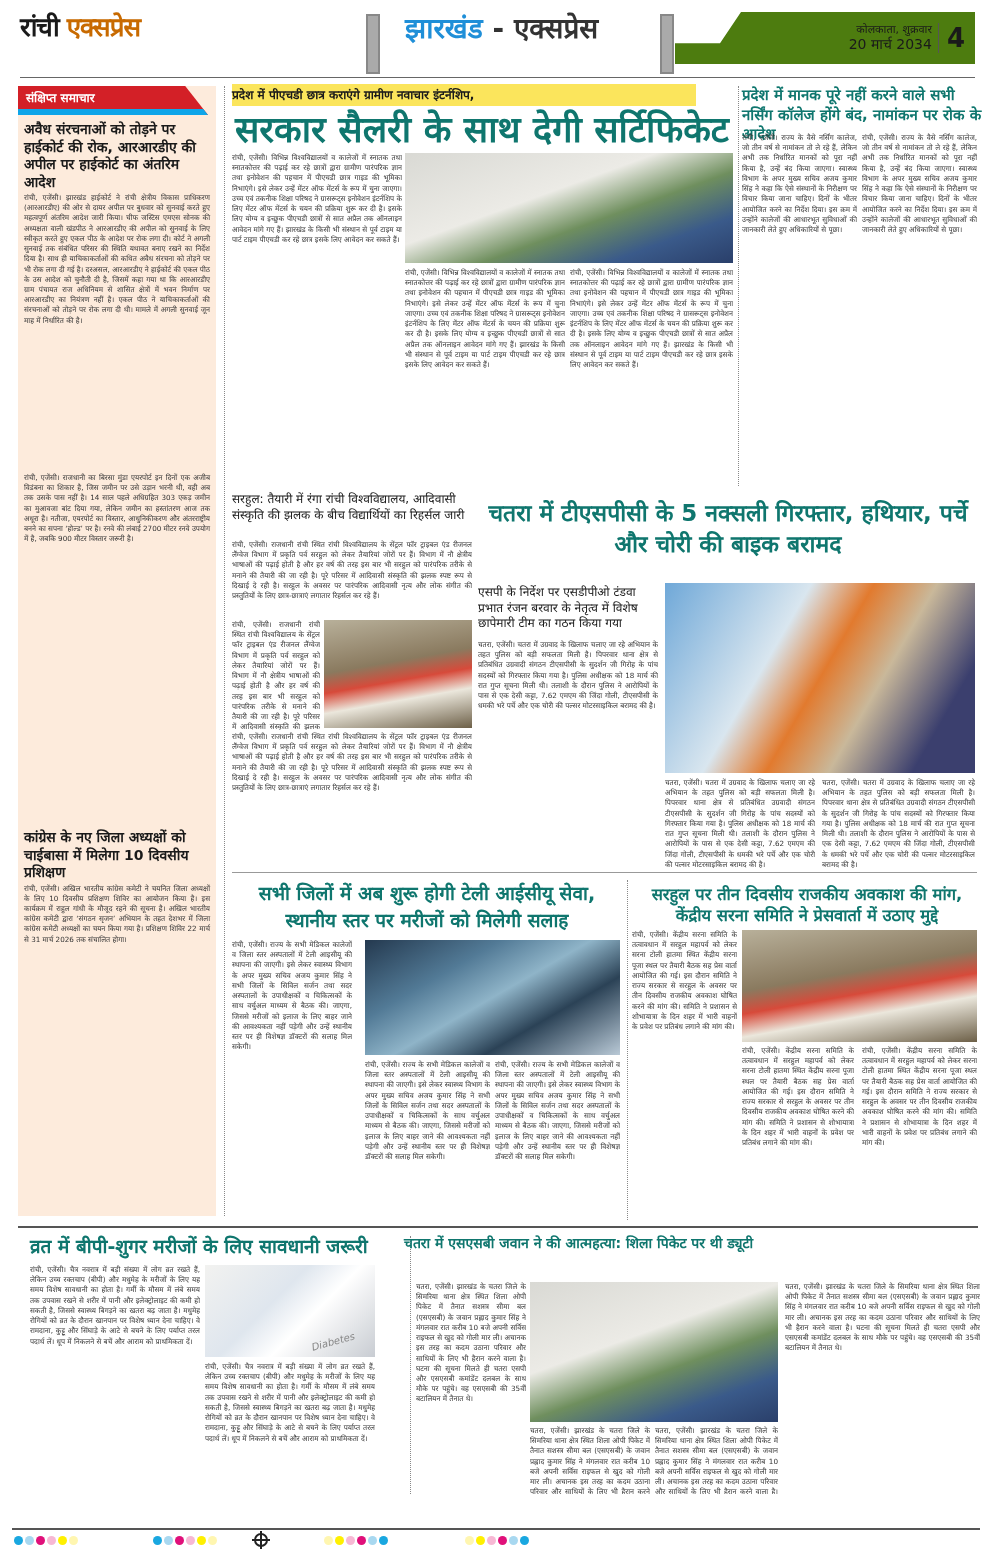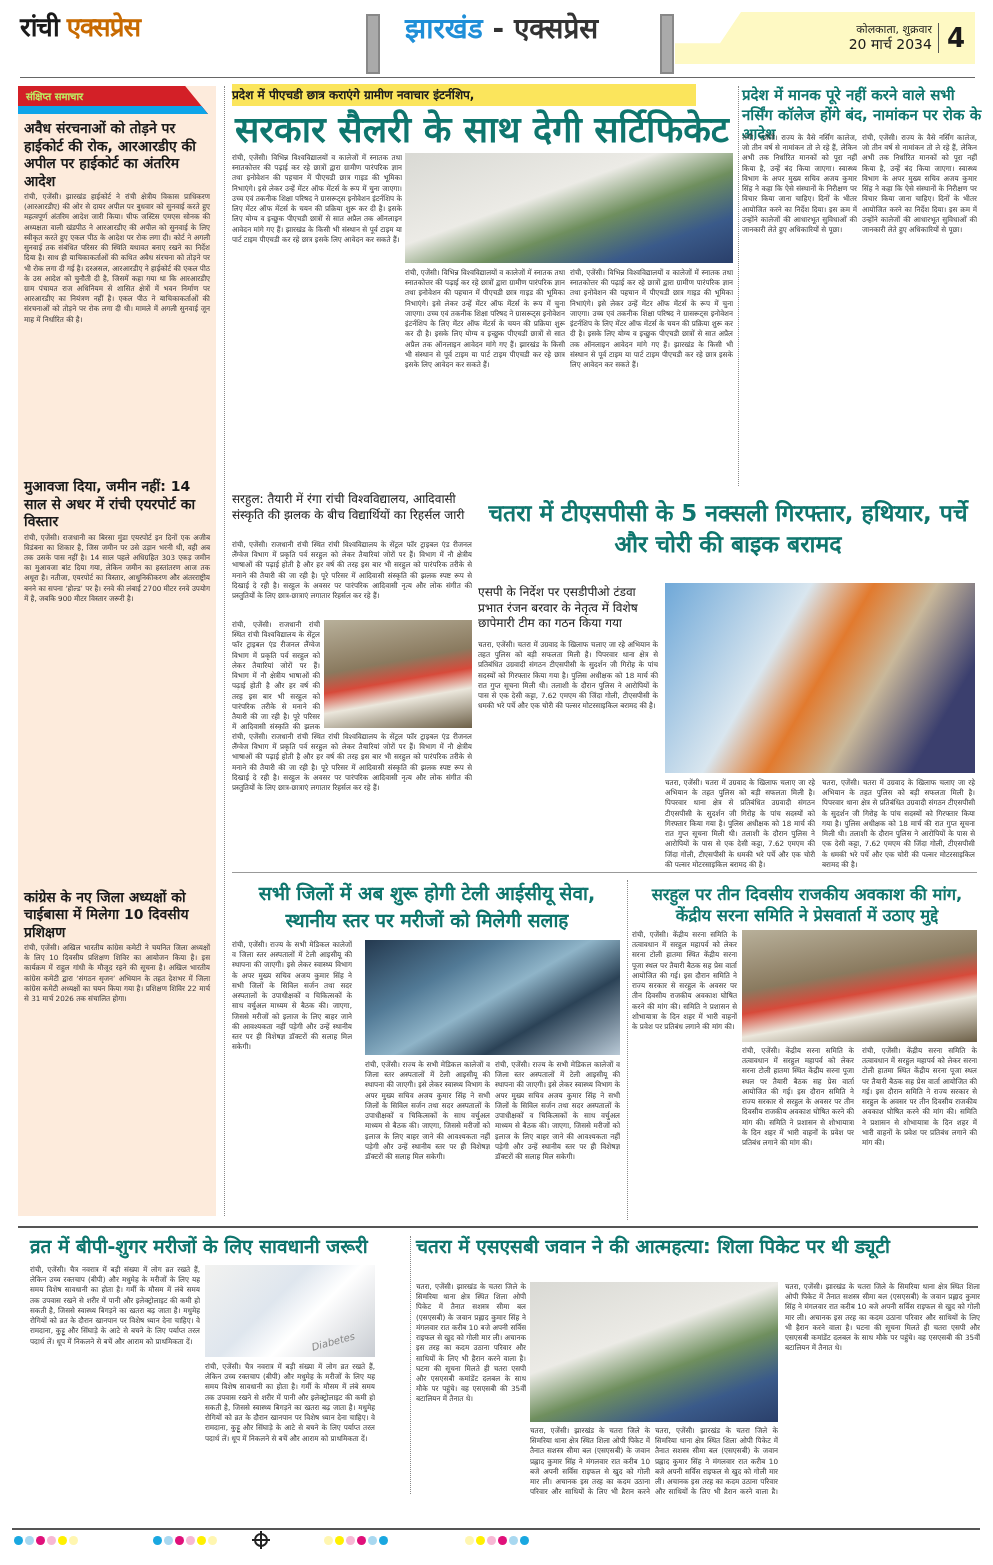--- a/index.html
+++ b/index.html
@@ -7,27 +7,27 @@
 .abs{position:absolute}
 .masthead{left:20px;top:8px;width:345px;height:70px}
 .logo{font-family:"DejaVu Serif",serif;font-size:26px;font-weight:bold;color:#1a1a1a;letter-spacing:-1px}
 .logo .ex{color:#c86a00}
 .url{display:flex;align-items:center;gap:5px;font-size:11px;font-weight:bold;background:#ececec;margin-top:4px;padding:3px 4px;border-bottom:1px solid #888}
 .url-icon{width:14px;height:14px;border:1px solid #4a8ad0;border-radius:50%;display:inline-block}
 .bracket{width:14px;height:60px;background:#aaa;border:2px solid #888}
 .section-title{left:405px;top:8px;font-size:28px;font-weight:bold;color:#1f8fd8}
 .section-title .dash{color:#333}
 .section-title .ex{color:#333}
-.dateblock{left:675px;top:12px;width:300px;height:52px;background:#fef9c3;clip-path:polygon(22% 0,100% 0,100% 100%,0 100%,0 60%,15% 60%);display:flex;justify-content:flex-end;align-items:center;padding-right:10px;gap:8px}
+.dateblock{left:675px;top:12px;width:300px;height:52px;background:#4d7c0f;clip-path:polygon(22% 0,100% 0,100% 100%,0 100%,0 60%,15% 60%);display:flex;justify-content:flex-end;align-items:center;padding-right:10px;gap:8px}
 .datebox{text-align:right;font-size:11px;line-height:1.2;border-right:1px solid #555;padding-right:6px}
 .datebox .d2{font-size:14px}
 .pageno{font-size:26px;font-weight:bold}
 .col-rule{border-left:1px dotted #888}
 .brief{left:18px;top:86px;width:198px;height:1130px;background:#fdebdc}
-.brief-head{background:#d32027;color:#bef264;font-weight:bold;font-size:10px;padding:3px 8px;clip-path:polygon(0 0,88% 0,100% 100%,0 100%);width:190px;border-bottom:8px solid #0ea5e9}
+.brief-head{background:#d32027;color:#ffffff;font-weight:bold;font-size:12px;padding:3px 8px;clip-path:polygon(0 0,88% 0,100% 100%,0 100%);width:190px;border-bottom:6px solid #0ea5e9}
 .brief h3{font-size:14px;line-height:1.25;padding:6px 6px 2px;font-weight:bold}
 .txt{font-size:7.2px;line-height:1.42;color:#333;text-align:justify}
 .brief .txt{padding:0 6px 4px}
 .yellow-strap{left:232px;top:84px;width:464px;height:22px;background:#fbe55c;font-size:12px;font-weight:bold;text-align:left;line-height:22px}
 .h-big{font-weight:bold;color:#0f766e;line-height:1.1}
 .photo{background:linear-gradient(135deg,#9aa3a8,#d5d8da 40%,#6c7a86 70%,#b9bec2)}
 .photo.green{background:linear-gradient(160deg,#d9d9d4 0%,#ecebe6 40%,#6f8f5e 60%,#3a5a8a 80%,#2a3f6a)}
 .photo.police{background:linear-gradient(120deg,#6fa8d8,#d9e6ef 35%,#e27a2e 50%,#c9b89a 65%,#3b3f6e 85%)}
 .photo.icu{background:linear-gradient(150deg,#24394f,#527a96 30%,#8fb4c8 50%,#2b4256 70%,#b9c9d6)}
 .photo.crowd{background:linear-gradient(170deg,#b8b09a,#8a7a5f 40%,#d74a3a 55%,#ebe7dc 70%,#6d6048)}
@@ -60,21 +60,20 @@
 </div>
 <div class="abs hr" style="left:20px;top:77px;width:955px;background:#666"></div>
 
 <div class="abs brief">
   <div class="brief-head">संक्षिप्त समाचार</div>
   <div>
     <h3>अवैध संरचनाओं को तोड़ने पर हाईकोर्ट की रोक, आरआरडीए की अपील पर हाईकोर्ट का अंतरिम आदेश</h3>
     <div class="txt" style="height:270px;overflow:hidden">रांची, एजेंसी। झारखंड हाईकोर्ट ने रांची क्षेत्रीय विकास प्राधिकरण (आरआरडीए) की ओर से दायर अपील पर बुधवार को सुनवाई करते हुए महत्वपूर्ण अंतरिम आदेश जारी किया। चीफ जस्टिस एमएस सोनक की अध्यक्षता वाली खंडपीठ ने आरआरडीए की अपील को सुनवाई के लिए स्वीकृत करते हुए एकल पीठ के आदेश पर रोक लगा दी। कोर्ट ने अगली सुनवाई तक संबंधित परिसर की स्थिति यथावत बनाए रखने का निर्देश दिया है। साथ ही याचिकाकर्ताओं की कथित अवैध संरचना को तोड़ने पर भी रोक लगा दी गई है। दरअसल, आरआरडीए ने हाईकोर्ट की एकल पीठ के उस आदेश को चुनौती दी है, जिसमें कहा गया था कि आरआरडीए ग्राम पंचायत राज अधिनियम से शासित क्षेत्रों में भवन निर्माण पर आरआरडीए का नियंत्रण नहीं है। एकल पीठ ने याचिकाकर्ताओं की संरचनाओं को तोड़ने पर रोक लगा दी थी। मामले में अगली सुनवाई जून माह में निर्धारित की है।</div>
   </div>
   <div style="margin-top:10px">
-    <h3>मुआवजा दिया, जमीन नहीं: 14 साल से अधर में रांची एयरपोर्ट का विस्तार</h3>
     <div class="txt" style="height:340px;overflow:hidden">रांची, एजेंसी। राजधानी का बिरसा मुंडा एयरपोर्ट इन दिनों एक अजीब विडंबना का शिकार है, जिस जमीन पर उसे उड़ान भरनी थी, वही अब तक उसके पास नहीं है। 14 साल पहले अधिग्रहित 303 एकड़ जमीन का मुआवजा बांट दिया गया, लेकिन जमीन का हस्तांतरण आज तक अधूरा है। नतीजा, एयरपोर्ट का विस्तार, आधुनिकीकरण और अंतरराष्ट्रीय बनने का सपना ‘होल्ड’ पर है। रनवे की लंबाई 2700 मीटर रनवे उपयोग में है, जबकि 900 मीटर विस्तार जरूरी है।</div>
   </div>
   <div style="margin-top:10px">
     <h3>कांग्रेस के नए जिला अध्यक्षों को चाईबासा में मिलेगा 10 दिवसीय प्रशिक्षण</h3>
     <div class="txt" style="height:300px;overflow:hidden">रांची, एजेंसी। अखिल भारतीय कांग्रेस कमेटी ने चयनित जिला अध्यक्षों के लिए 10 दिवसीय प्रशिक्षण शिविर का आयोजन किया है। इस कार्यक्रम में राहुल गांधी के मौजूद रहने की सूचना है। अखिल भारतीय कांग्रेस कमेटी द्वारा ‘संगठन सृजन’ अभियान के तहत देशभर में जिला कांग्रेस कमेटी अध्यक्षों का चयन किया गया है। प्रशिक्षण शिविर 22 मार्च से 31 मार्च 2026 तक संचालित होगा।</div>
   </div>
 </div>
 <div class="abs col-rule" style="left:224px;top:86px;height:1130px"></div>
 
 <div class="abs yellow-strap">प्रदेश में पीएचडी छात्र कराएंगे ग्रामीण नवाचार इंटर्नशिप,</div>
@@ -120,21 +119,21 @@
 <div class="abs hr" style="left:18px;top:1226px;width:960px;background:#555;height:2px"></div>
 
 <div class="abs h-big" style="left:30px;top:1236px;width:380px;font-size:19px">व्रत में बीपी-शुगर मरीजों के लिए सावधानी जरूरी</div>
 <div class="abs txt" style="left:30px;top:1265px;width:170px;height:228px;overflow:hidden">रांची, एजेंसी। चैत्र नवरात्र में बड़ी संख्या में लोग व्रत रखते हैं, लेकिन उच्च रक्तचाप (बीपी) और मधुमेह के मरीजों के लिए यह समय विशेष सावधानी का होता है। गर्मी के मौसम में लंबे समय तक उपवास रखने से शरीर में पानी और इलेक्ट्रोलाइट की कमी हो सकती है, जिससे स्वास्थ्य बिगड़ने का खतरा बढ़ जाता है। मधुमेह रोगियों को व्रत के दौरान खानपान पर विशेष ध्यान देना चाहिए। वे रामदाना, कुट्टू और सिंघाड़े के आटे से बचने के लिए पर्याप्त तरल पदार्थ लें। धूप में निकलने से बचें और आराम को प्राथमिकता दें।</div>
 <div class="abs photo bp" style="left:205px;top:1265px;width:170px;height:92px">
   <span style="position:absolute;right:20px;bottom:10px;font-size:10px;color:#888;transform:rotate(-15deg);font-style:italic">Diabetes</span>
 </div>
 <div class="abs txt" style="left:205px;top:1362px;width:170px;height:130px;overflow:hidden">रांची, एजेंसी। चैत्र नवरात्र में बड़ी संख्या में लोग व्रत रखते हैं, लेकिन उच्च रक्तचाप (बीपी) और मधुमेह के मरीजों के लिए यह समय विशेष सावधानी का होता है। गर्मी के मौसम में लंबे समय तक उपवास रखने से शरीर में पानी और इलेक्ट्रोलाइट की कमी हो सकती है, जिससे स्वास्थ्य बिगड़ने का खतरा बढ़ जाता है। मधुमेह रोगियों को व्रत के दौरान खानपान पर विशेष ध्यान देना चाहिए। वे रामदाना, कुट्टू और सिंघाड़े के आटे से बचने के लिए पर्याप्त तरल पदार्थ लें। धूप में निकलने से बचें और आराम को प्राथमिकता दें।</div>
 <div class="abs col-rule" style="left:410px;top:1236px;height:258px"></div>
 
-<div class="abs h-big" style="left:416px;top:1236px;width:565px;font-size:19px">चतरा में एसएसबी जवान ने की आत्महत्या: शिला पिकेट पर थी ड्यूटी</div>
+<div class="abs h-big" style="left:404px;top:1236px;width:565px;font-size:14px">चतरा में एसएसबी जवान ने की आत्महत्या: शिला पिकेट पर थी ड्यूटी</div>
 <div class="abs txt" style="left:416px;top:1282px;width:110px;height:212px;overflow:hidden">चतरा, एजेंसी। झारखंड के चतरा जिले के सिमरिया थाना क्षेत्र स्थित शिला ओपी पिकेट में तैनात सशस्त्र सीमा बल (एसएसबी) के जवान प्रह्लाद कुमार सिंह ने मंगलवार रात करीब 10 बजे अपनी सर्विस राइफल से खुद को गोली मार ली। अचानक इस तरह का कदम उठाना परिवार और साथियों के लिए भी हैरान करने वाला है। घटना की सूचना मिलते ही चतरा एसपी और एसएसबी कमांडेंट दलबल के साथ मौके पर पहुंचे। वह एसएसबी की 35वीं बटालियन में तैनात थे।</div>
 <div class="abs photo green" style="left:530px;top:1282px;width:248px;height:140px"></div>
 <div class="abs txt" style="left:530px;top:1426px;width:120px;height:68px;overflow:hidden">चतरा, एजेंसी। झारखंड के चतरा जिले के सिमरिया थाना क्षेत्र स्थित शिला ओपी पिकेट में तैनात सशस्त्र सीमा बल (एसएसबी) के जवान प्रह्लाद कुमार सिंह ने मंगलवार रात करीब 10 बजे अपनी सर्विस राइफल से खुद को गोली मार ली। अचानक इस तरह का कदम उठाना परिवार और साथियों के लिए भी हैरान करने वाला है। घटना की सूचना मिलते ही चतरा एसपी और एसएसबी कमांडेंट दलबल के साथ मौके पर पहुंचे। वह एसएसबी की 35वीं बटालियन में तैनात थे।</div>
 <div class="abs txt" style="left:655px;top:1426px;width:123px;height:68px;overflow:hidden">चतरा, एजेंसी। झारखंड के चतरा जिले के सिमरिया थाना क्षेत्र स्थित शिला ओपी पिकेट में तैनात सशस्त्र सीमा बल (एसएसबी) के जवान प्रह्लाद कुमार सिंह ने मंगलवार रात करीब 10 बजे अपनी सर्विस राइफल से खुद को गोली मार ली। अचानक इस तरह का कदम उठाना परिवार और साथियों के लिए भी हैरान करने वाला है। घटना की सूचना मिलते ही चतरा एसपी और एसएसबी कमांडेंट दलबल के साथ मौके पर पहुंचे। वह एसएसबी की 35वीं बटालियन में तैनात थे।</div>
 <div class="abs txt" style="left:785px;top:1282px;width:195px;height:212px;overflow:hidden">चतरा, एजेंसी। झारखंड के चतरा जिले के सिमरिया थाना क्षेत्र स्थित शिला ओपी पिकेट में तैनात सशस्त्र सीमा बल (एसएसबी) के जवान प्रह्लाद कुमार सिंह ने मंगलवार रात करीब 10 बजे अपनी सर्विस राइफल से खुद को गोली मार ली। अचानक इस तरह का कदम उठाना परिवार और साथियों के लिए भी हैरान करने वाला है। घटना की सूचना मिलते ही चतरा एसपी और एसएसबी कमांडेंट दलबल के साथ मौके पर पहुंचे। वह एसएसबी की 35वीं बटालियन में तैनात थे।</div>
 
 <div class="abs hr" style="left:12px;top:1528px;width:968px;background:#555;height:2px"></div>
 <div class="abs colorbar" style="left:14px;top:1536px">
   <span class="dot" style="background:#19a7e0"></span>
     <span class="dot" style="background:#a8d8f0"></span>

